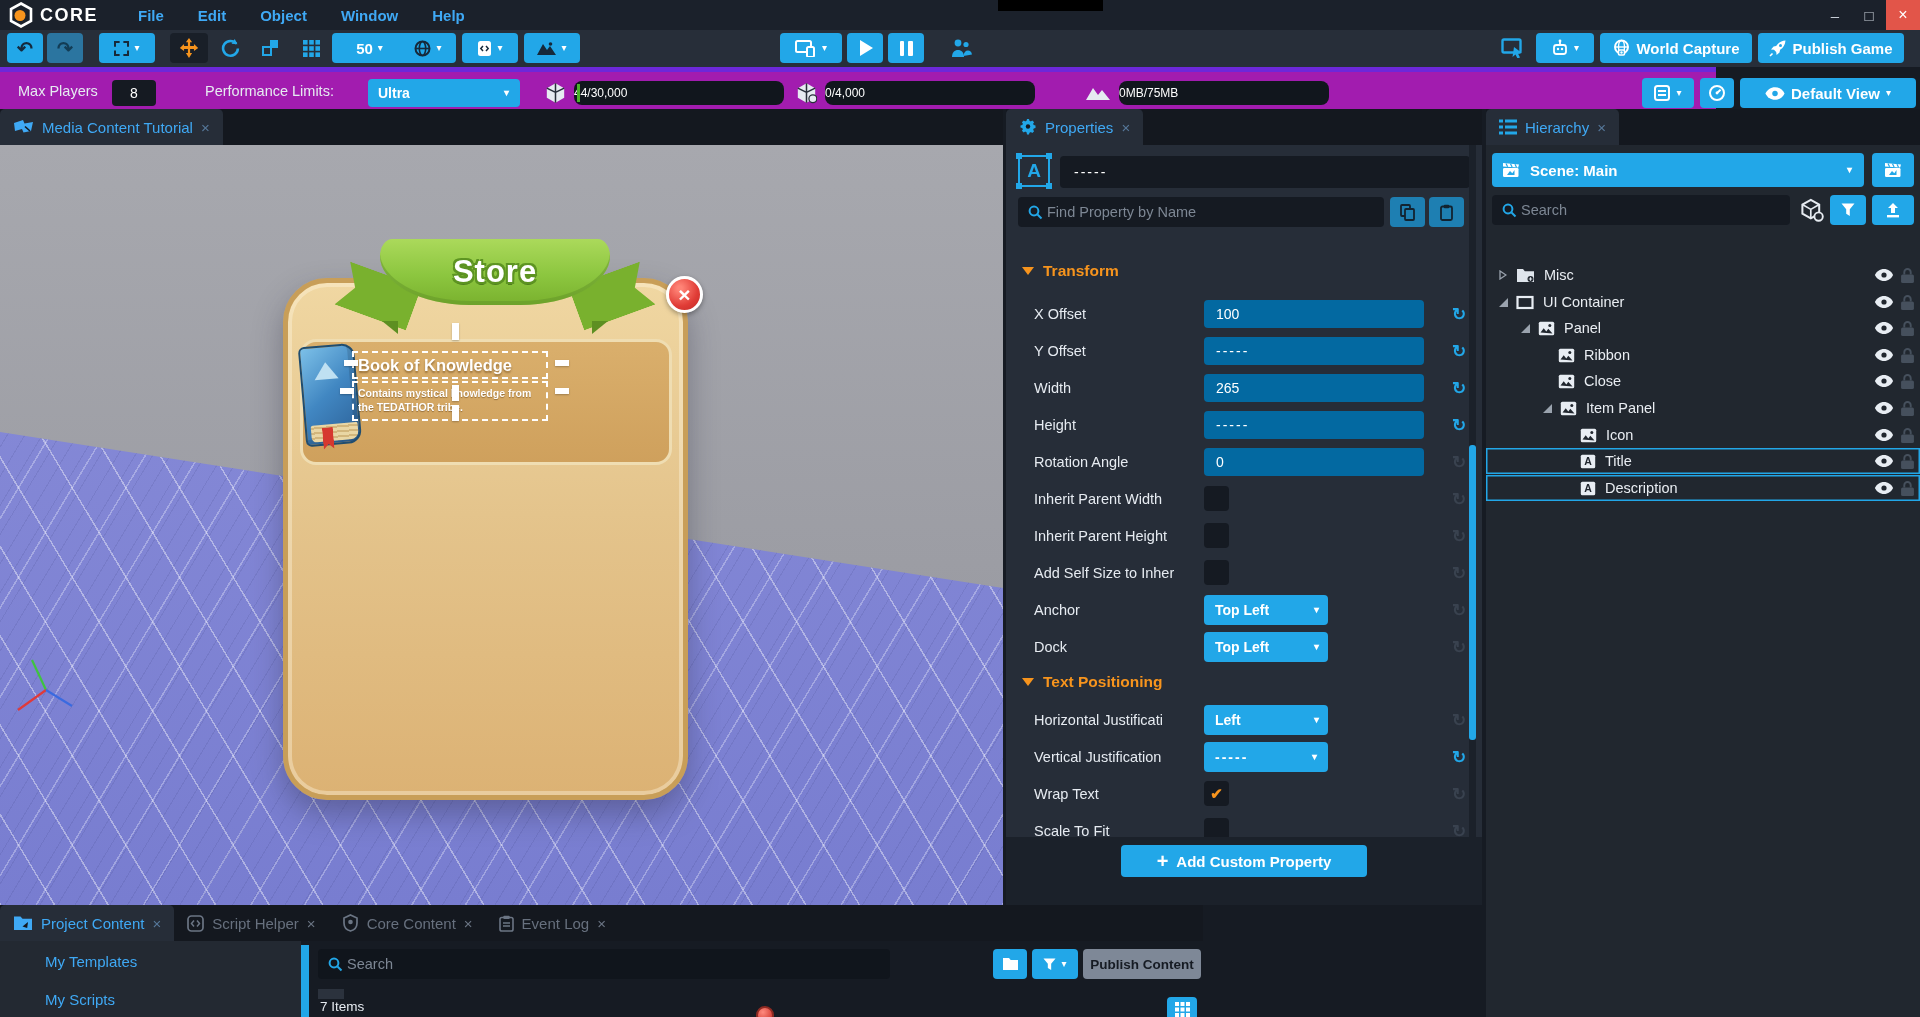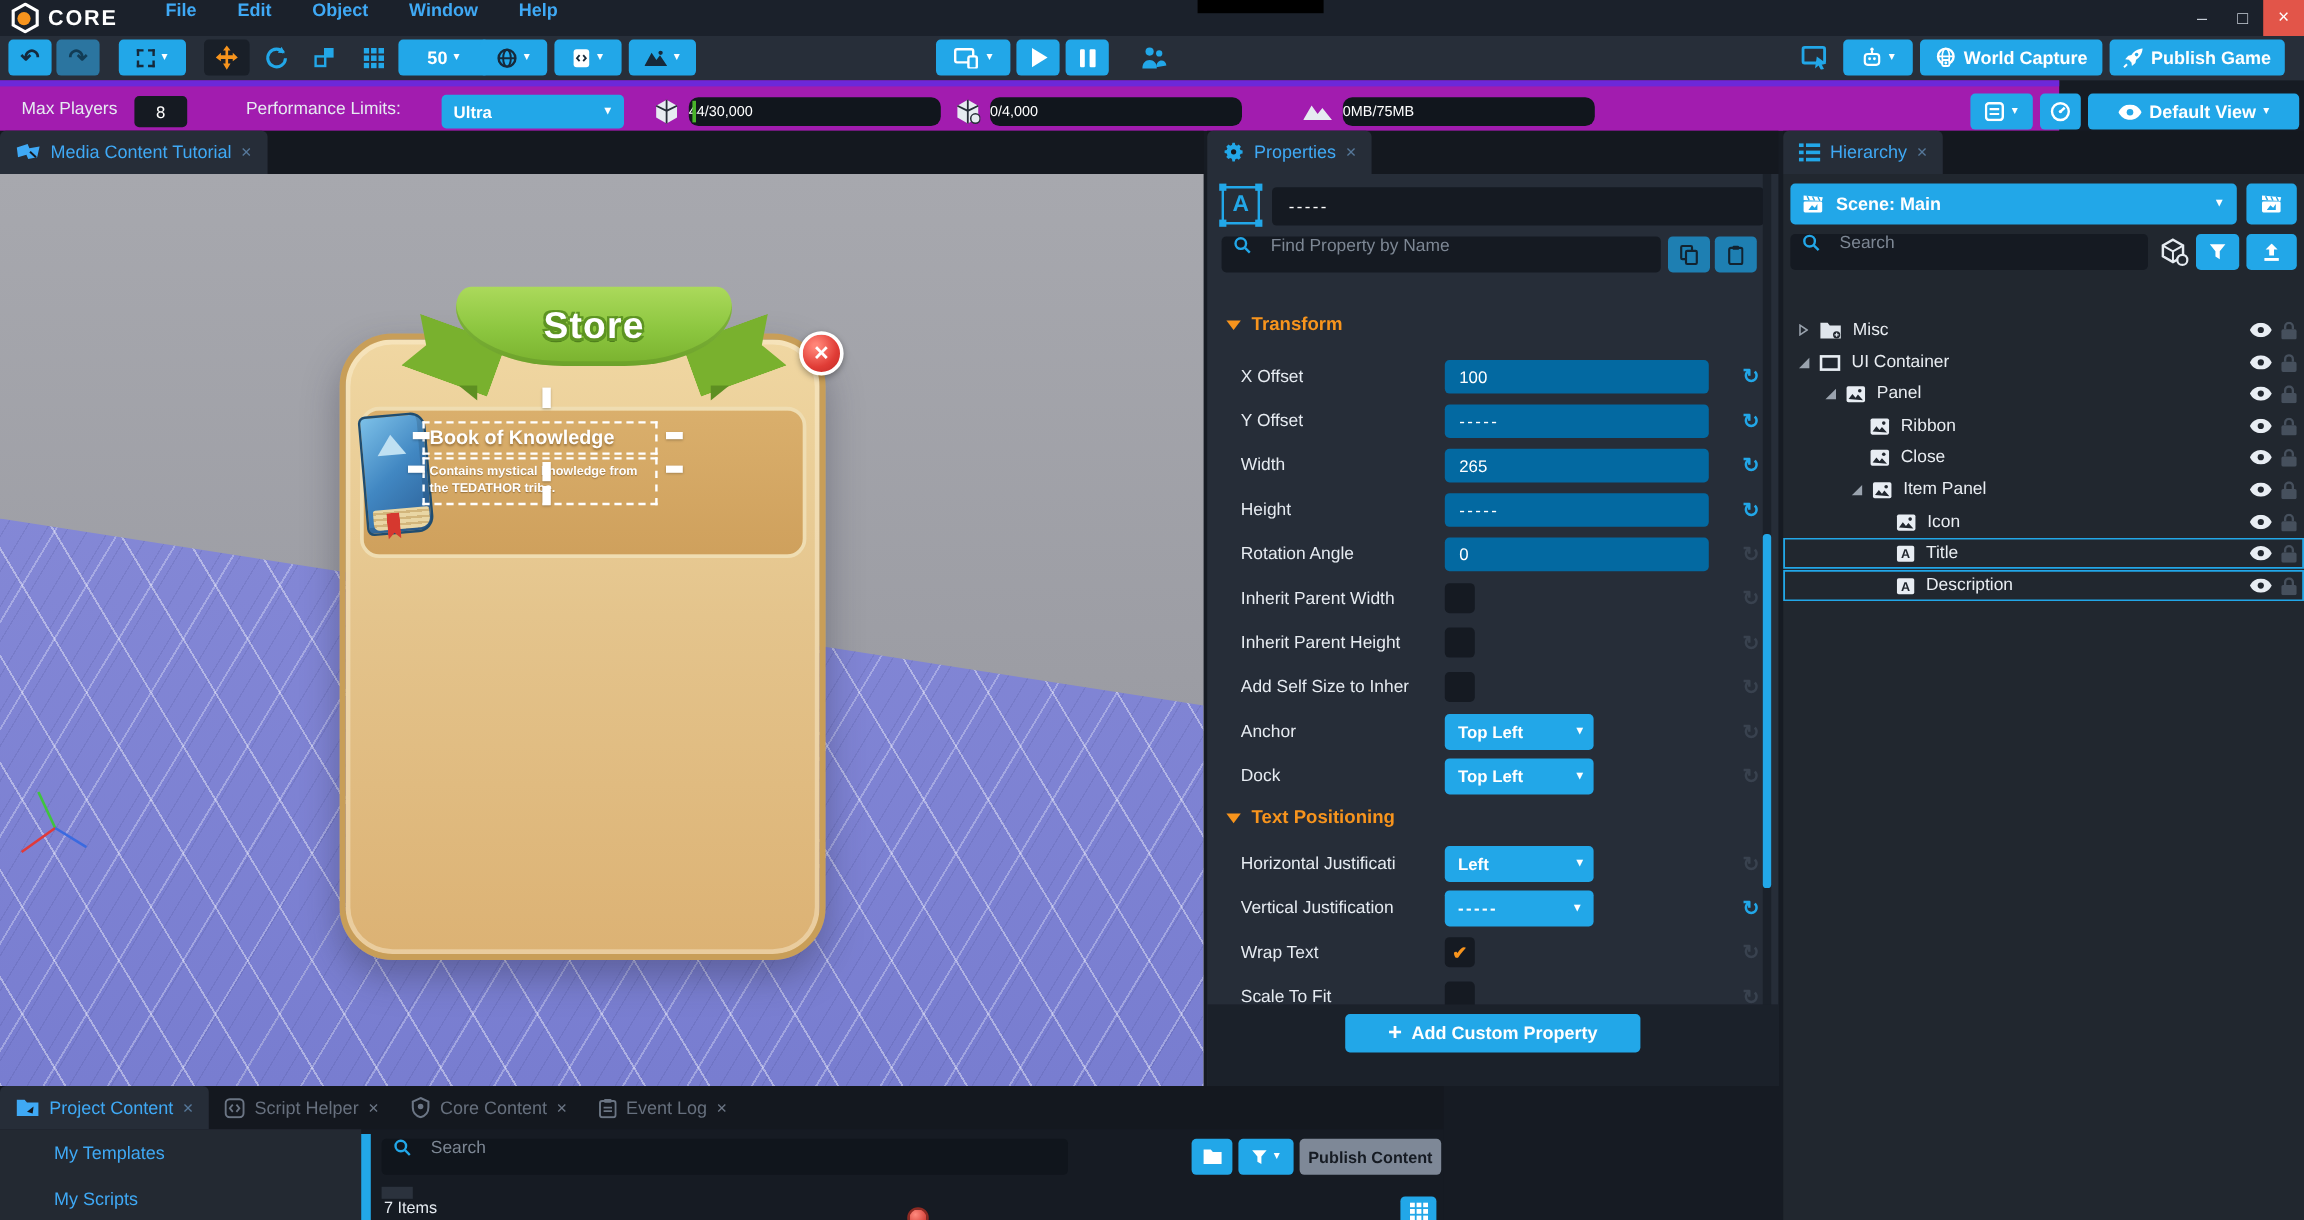--- a/index.html
+++ b/index.html
@@ -1,21 +1,21 @@
 <!DOCTYPE html>
 <html><head>
 <meta charset="utf-8">
 <style>
   *{margin:0;padding:0;box-sizing:border-box}
   body{font-family:"Liberation Sans",sans-serif;background:#0c0f14}
   .app{position:relative;width:1920px;height:1017px;background:#161b23;overflow:hidden;color:#e6ebf1;font-size:14px}
   .abs{position:absolute}
   svg{display:block}
   
-  .titlebar{position:absolute;left:0;top:0;width:1920px;height:30px;background:#1b212b;display:flex;}
+  .titlebar{position:absolute;left:0;top:0;width:1920px;height:30px;background:#1b212b;display:flex;align-items:center}
   .logo{display:flex;align-items:center;gap:6px;margin-left:8px}
   .logo-text{font-weight:bold;font-size:18px;color:#fff;letter-spacing:1.5px}
   .menu{display:flex;gap:34px;margin-left:40px}
   .menu-item{color:#3fa9f5;font-weight:bold;font-size:15px;cursor:default}
   .black-strip{position:absolute;left:998px;top:0;width:105px;height:11px;background:#000}
   .wincontrols{position:absolute;right:0;top:0;height:30px;display:flex;align-items:center}
   .winbtn{width:34px;height:30px;display:flex;align-items:center;justify-content:center;color:#c6cdd6;font-size:15px}
   .winbtn.close{background:#e25549;color:#fff;font-size:16px}
   
   .toolbar{position:absolute;left:0;top:30px;width:1920px;height:37px;background:#272e39}
@@ -69,21 +69,21 @@
   .book .tri{position:absolute;left:14px;top:17px;width:0;height:0;border-left:12px solid transparent;border-right:12px solid transparent;border-bottom:17px solid #bfe0f2}
   .book .pages{position:absolute;left:6px;right:3px;bottom:4px;height:17px;background:repeating-linear-gradient(0deg,#e9d6a4 0 3px,#d2b67c 3px 5px);border-radius:2px 2px 8px 5px}
   .book .mark{position:absolute;left:17px;bottom:-4px;width:11px;height:22px;background:#d6382f;clip-path:polygon(0 0,100% 0,100% 100%,50% 76%,0 100%)}
   .dashedbox{position:absolute;border:2px dashed #fff;color:#fff}
   .sel-handle{position:absolute;background:#fff;box-shadow:0 1px 2px rgba(0,0,0,.25)}
   .gizmo{position:absolute;left:8px;top:505px}
   
   .properties{position:absolute;left:1006px;top:109px;width:476px;height:796px}
   .props-body{position:absolute;left:0;top:36px;width:476px;height:760px;background:#262d38;overflow:hidden}
   .fake-input{background:#151a22;border-radius:4px;display:flex;align-items:center;color:#fff}
-  .searchbox{background:#151a22;border-radius:4px;display:flex;align-items:flex-start;gap:16px;padding:0 10px}
+  .searchbox{background:#151a22;border-radius:4px;display:flex;align-items:center;gap:4px;padding:0 10px}
   .searchbox input{background:transparent;border:none;outline:none;color:#e6ebf1;font-size:14.5px;font-family:"Liberation Sans",sans-serif;width:100%}
   .searchbox input::placeholder{color:#7d8794}
   .secthdr{position:absolute;left:16px;display:flex;align-items:center;gap:9px;color:#f7941d;font-weight:bold;font-size:15.5px}
   .secthdr .tri{width:0;height:0;border-left:6px solid transparent;border-right:6px solid transparent;border-top:8px solid #f7941d}
   .prow{position:absolute;left:0;width:476px;height:34px}
   .plabel{position:absolute;left:28px;top:50%;transform:translateY(-50%);font-size:14.5px;color:#e6ebf1;white-space:nowrap;max-width:168px;overflow:hidden}
   .pinput{position:absolute;left:198px;top:3px;width:220px;height:28px;background:#0369a1;border-radius:4px;display:flex;align-items:center;padding-left:12px;color:#fff;font-size:14px}
   .pdrop{position:absolute;left:198px;top:2px;width:124px;height:30px;background:#22a7e8;border-radius:4px;display:flex;align-items:center;padding-left:11px;color:#fff;font-weight:bold;font-size:14px}
   .pdrop .caret{position:absolute;right:9px}
   .pcheck{position:absolute;left:198px;top:4px;width:25px;height:25px;background:#151a22;border-radius:4px;display:flex;align-items:center;justify-content:center;color:#f7941d;font-size:15px;font-weight:bold}

